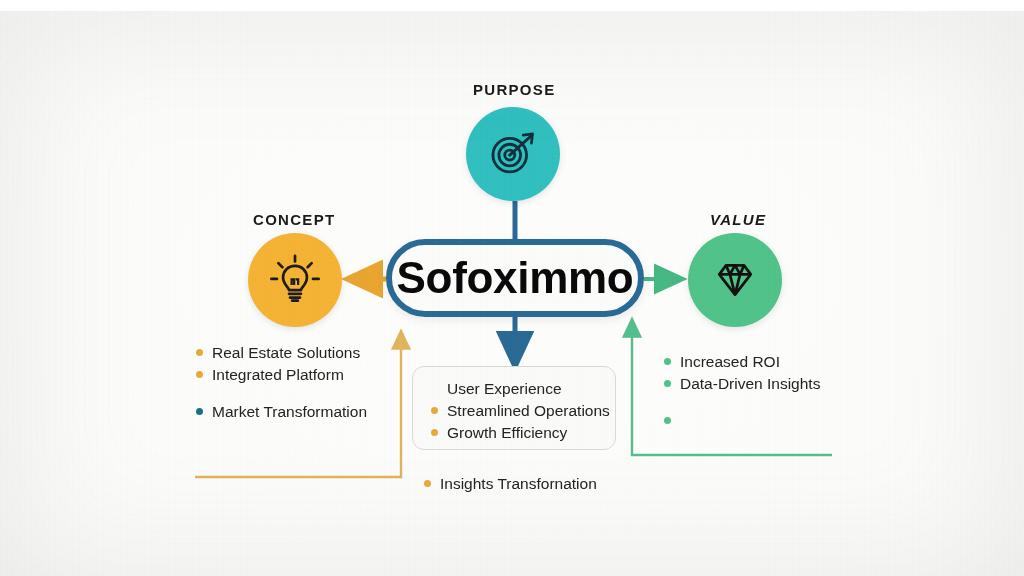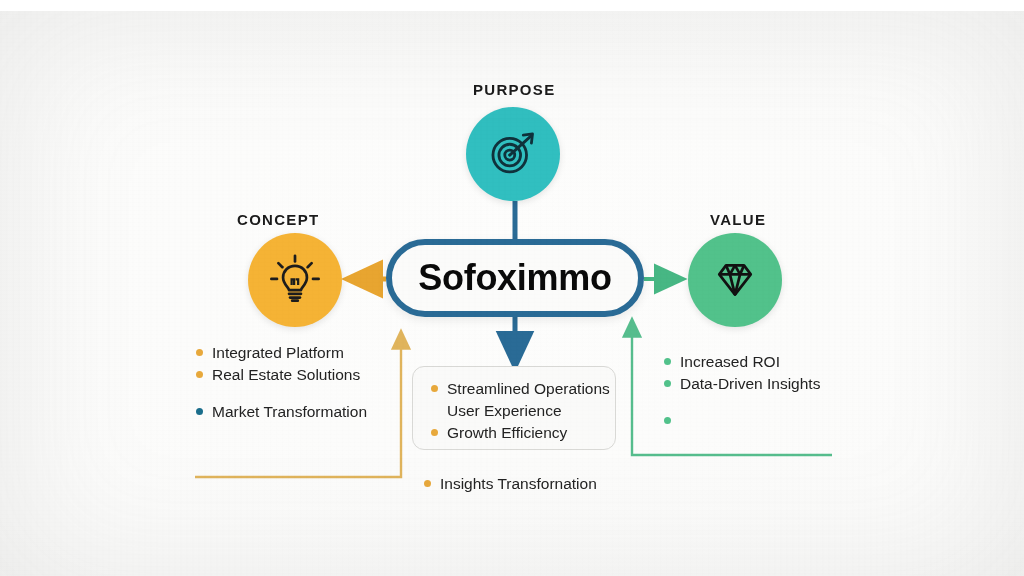--- a/index.html
+++ b/index.html
@@ -73,21 +73,21 @@
     box-sizing: border-box;
     border: 6px solid #2a6b96;
     border-radius: 40px;
     background: #fbfbfa;
     display: flex;
     align-items: center;
     justify-content: center;
     box-shadow: 0 3px 10px rgba(0,0,0,.08);
   }
   .center-node-text {
-    font-size: 36px;
+    font-size: 44px;
     font-weight: bold;
     color: #0a0a0a;
     letter-spacing: -.3px;
   }
 
   .bullet-list {
     position: absolute;
   }
   .bullet-row {
     display: flex;
@@ -166,76 +166,76 @@
     <svg width="52" height="52" viewBox="0 0 48 48">
       <circle cx="21" cy="25" r="15.5" fill="none" stroke="#10323c" stroke-width="2.6"></circle>
       <circle cx="21" cy="25" r="10" fill="none" stroke="#10323c" stroke-width="2.6"></circle>
       <circle cx="21" cy="25" r="4.6" fill="none" stroke="#10323c" stroke-width="2.6"></circle>
       <circle cx="21" cy="25" r="1.3" fill="#10323c"></circle>
       <line x1="21" y1="25" x2="41" y2="7" stroke="#10323c" stroke-width="2.6" stroke-linecap="round"></line>
       <path d="M33.5 6.5 L42 5.5 L41 14" fill="none" stroke="#10323c" stroke-width="2.6" stroke-linecap="round" stroke-linejoin="round"></path>
     </svg>
   </div>
 
-  <div class="node-label" style="left:237px; top:200px;">CONCEPT</div>
+  <div class="node-label" style="left:253px; top:200px;">CONCEPT</div>
   <div class="circle" style="left:248px; top:222px; background:#f5b335;">
     <svg width="54" height="54" viewBox="0 0 48 48">
       <path d="M24 11.5 c-6.1 0-10.6 4.6-10.6 10.3 0 3.6 1.9 6.1 3.5 8 1.1 1.3 1.7 2.2 1.8 3.2 h10.6 c.1-1 .7-1.9 1.8-3.2 1.6-1.9 3.5-4.4 3.5-8 0-5.7-4.5-10.3-10.6-10.3 z" fill="none" stroke="#1d1d1d" stroke-width="2.4" stroke-linejoin="round"></path>
       <line x1="18.7" y1="36.3" x2="29.3" y2="36.3" stroke="#1d1d1d" stroke-width="2.4" stroke-linecap="round"></line>
       <line x1="19.6" y1="39.6" x2="28.4" y2="39.6" stroke="#1d1d1d" stroke-width="2.4" stroke-linecap="round"></line>
       <path d="M21.5 42.4 h5" stroke="#1d1d1d" stroke-width="2.4" stroke-linecap="round"></path>
       <path d="M21 28.5 v-5 h2.2 v5 M26.8 28.5 v-5 h-2.2" fill="none" stroke="#1d1d1d" stroke-width="2"></path>
       <line x1="24" y1="2.5" x2="24" y2="7.5" stroke="#1d1d1d" stroke-width="2.4" stroke-linecap="round"></line>
       <line x1="9.2" y1="9" x2="12.8" y2="12.6" stroke="#1d1d1d" stroke-width="2.4" stroke-linecap="round"></line>
       <line x1="38.8" y1="9" x2="35.2" y2="12.6" stroke="#1d1d1d" stroke-width="2.4" stroke-linecap="round"></line>
       <line x1="3" y1="23" x2="8" y2="23" stroke="#1d1d1d" stroke-width="2.4" stroke-linecap="round"></line>
       <line x1="45" y1="23" x2="40" y2="23" stroke="#1d1d1d" stroke-width="2.4" stroke-linecap="round"></line>
     </svg>
   </div>
 
-  <div class="node-label" style="left:710px; top:200px;">VALUE</div>
+  <div class="node-label" style="left:710px; top:200px;font-style:italic;">VALUE</div>
   <div class="circle" style="left:688px; top:222px; background:#52c28b;">
     <svg width="54" height="54" viewBox="0 0 48 48">
       <path d="M10 19 L16 11 H32 L38 19 L24 37 Z" fill="none" stroke="#121212" stroke-width="2.4" stroke-linejoin="round"></path>
       <path d="M10 19 H38" fill="none" stroke="#121212" stroke-width="2.4"></path>
       <path d="M16 11 L19.5 19 L24 37" fill="none" stroke="#121212" stroke-width="2.4" stroke-linejoin="round"></path>
       <path d="M32 11 L28.5 19 L24 37" fill="none" stroke="#121212" stroke-width="2.4" stroke-linejoin="round"></path>
       <path d="M24 11 L19.5 19" fill="none" stroke="#121212" stroke-width="2.4"></path>
       <path d="M24 11 L28.5 19" fill="none" stroke="#121212" stroke-width="2.4"></path>
     </svg>
   </div>
 
   <div class="center-node">
     <span class="center-node-text">Sofoximmo</span>
   </div>
 
   <div class="bullet-list" style="left:196px; top:331px;">
     <div class="bullet-row">
       <span class="dot" style="background:#e8a93c;"></span>
+      <span class="bullet-text">Real Estate Solutions</span>
+    </div>
+    <div class="bullet-row">
+      <span class="dot" style="background:#e8a93c;"></span>
       <span class="bullet-text">Integrated Platform</span>
-    </div>
-    <div class="bullet-row">
-      <span class="dot" style="background:#e8a93c;"></span>
-      <span class="bullet-text">Real Estate Solutions</span>
     </div>
     <div class="gap"></div>
     <div class="bullet-row">
       <span class="dot" style="background:#1b6e8c;"></span>
       <span class="bullet-text">Market Transformation</span>
     </div>
   </div>
 
   <div class="mid-box">
     <div class="bullet-row">
-      <span class="dot" style="background:#e8a93c;"></span>
-      <span class="bullet-text">Streamlined Operations</span>
-    </div>
-    <div class="bullet-row">
       <span class="dot spacer"></span>
       <span class="bullet-text">User Experience</span>
+    </div>
+    <div class="bullet-row">
+      <span class="dot" style="background:#e8a93c;"></span>
+      <span class="bullet-text">Streamlined Operations</span>
     </div>
     <div class="bullet-row">
       <span class="dot" style="background:#e8a93c;"></span>
       <span class="bullet-text">Growth Efficiency</span>
     </div>
   </div>
 
   <div class="bullet-list" style="left:664px; top:340px;">
     <div class="bullet-row">
       <span class="dot" style="background:#52c28b;"></span>

